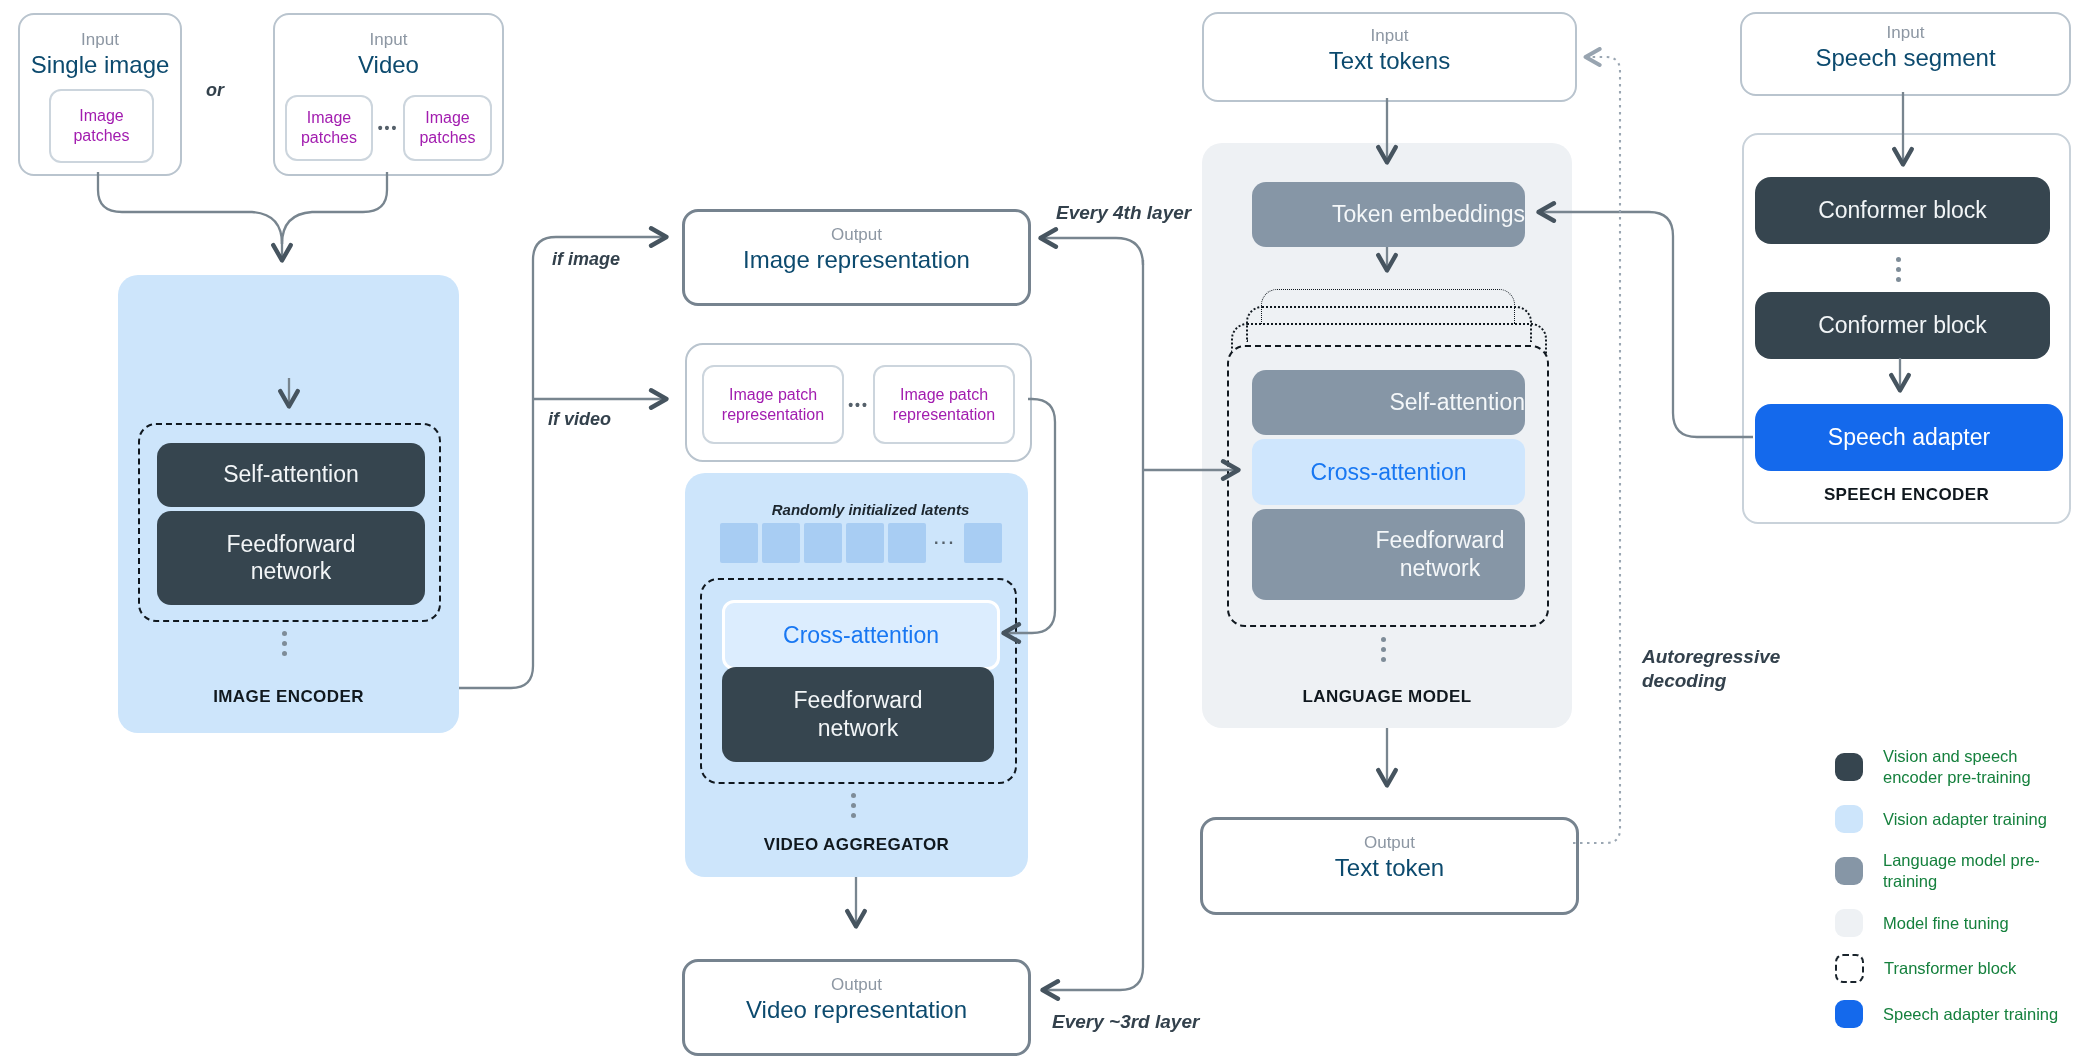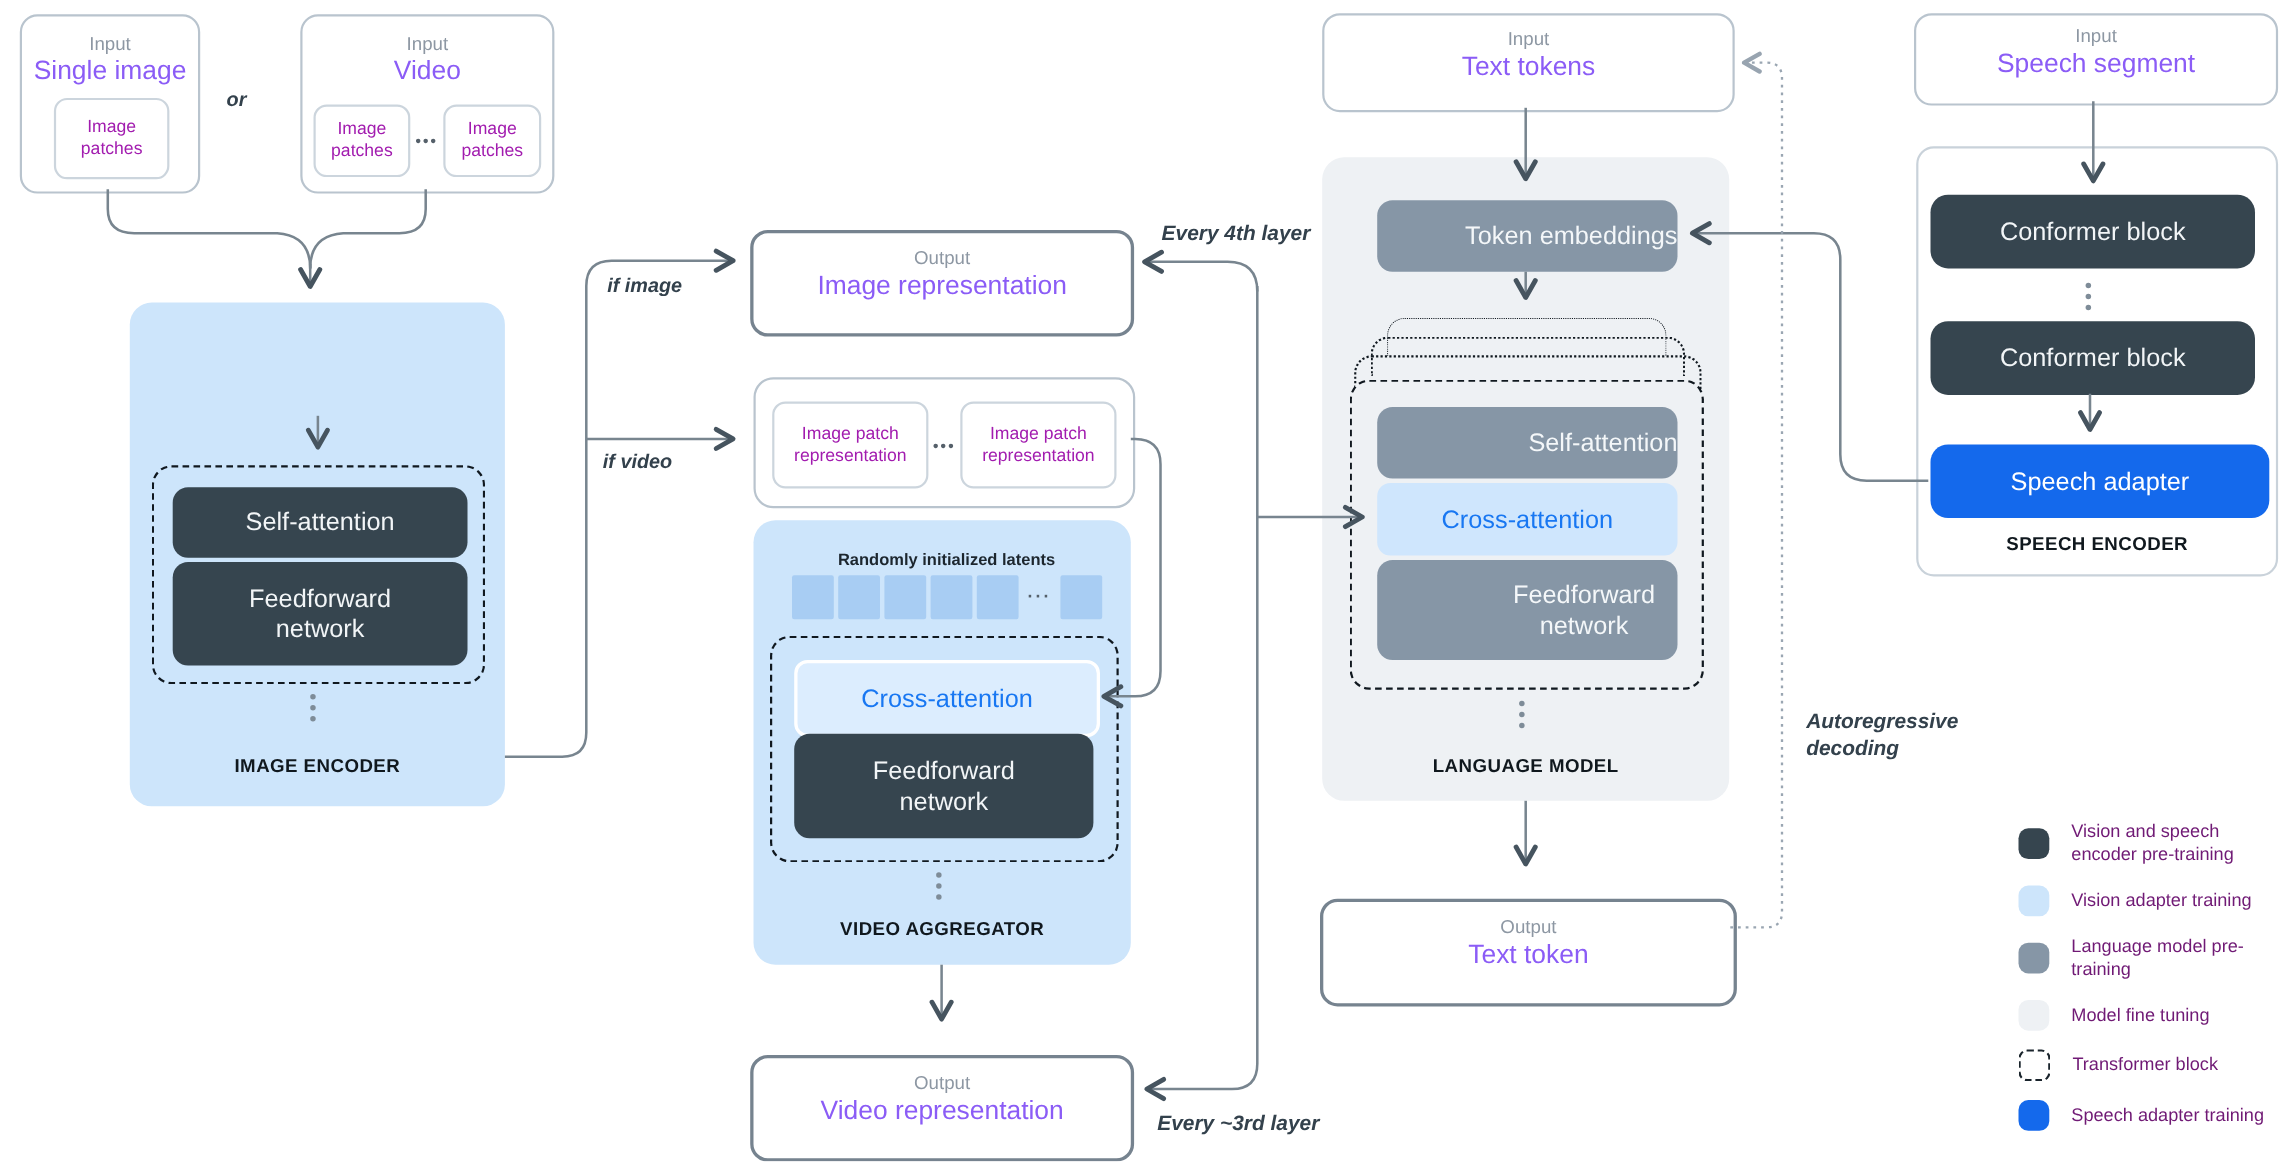--- a/index.html
+++ b/index.html
@@ -8,21 +8,21 @@
     font-family:"Liberation Sans","DejaVu Sans",sans-serif;overflow:hidden;
     color:#27343d;
   }
   .abs{position:absolute;}
   svg.wires{position:absolute;left:0;top:0;z-index:5;pointer-events:none;}
 
   
   .io-box{background:#fff;border:2.5px solid #b9c4ce;border-radius:16px;text-align:center;z-index:2;}
   .io-box.strong{border:3px solid #76838f;margin-top:17px;}
   .kicker{font-size:17px;color:#8d97a3;line-height:1.2;}
-  .io-title{font-size:24px;color:#8b5cf6;line-height:1.25;}
+  .io-title{font-size:24px;color:#0c4a6e;line-height:1.25;}
   .mini-box{background:#fff;border:2px solid #ccd5dd;border-radius:12px;
     display:flex;align-items:center;justify-content:center;text-align:center;
     font-size:16px;line-height:1.22;color:#a21caf;}
   .panel-blue{background:#cde5fb;border-radius:20px;z-index:1;}
   .panel-gray{background:#eef1f4;border-radius:20px;z-index:1;}
   .panel-white{background:#fff;border:2px solid #c9d2da;border-radius:16px;z-index:1;}
   .dark-box{background:#36454f;border-radius:14px;color:#f2f5f7;
     display:flex;align-items:center;justify-content:center;text-align:center;
     font-size:23px;line-height:1.18;}
   .gray-box{background:#8696a6;border-radius:14px;color:#f4f7f9;
@@ -56,21 +56,21 @@
   
   .legend{display:flex;flex-direction:column;gap:17px;z-index:2;}
   .legend-row{display:flex;align-items:center;gap:20px;}
   .swatch{width:28px;height:28px;border-radius:9px;flex-shrink:0;}
   .swatch.dark{background:#36454f;}
   .swatch.light-blue{background:#cde5fb;}
   .swatch.gray{background:#8696a6;}
   .swatch.fine-tune{background:#eef1f4;}
   .swatch.dashed{background:#fff;border:2.5px dashed #1a242c;border-radius:8px;width:25px;height:25px;}
   .swatch.blue{background:#1469ec;}
-  .legend-label{font-size:16.5px;color:#701a75;line-height:1.28;max-width:176px;}
+  .legend-label{font-size:16.5px;color:#15803d;line-height:1.28;max-width:176px;}
 </style>
 </head>
 <body>
 
 <div class="canvas">
 
   <svg class="wires" width="2074" height="1056" viewBox="0 0 2074 1056">
     <defs>
       <marker id="arr" viewBox="0 0 10 10" refX="8" refY="5" markerWidth="10" markerHeight="10" orient="auto-start-reverse">
         <path d="M1.5,1.2 L8.2,5 L1.5,8.8" fill="none" stroke="#46545f" stroke-width="1.9" stroke-linecap="round" stroke-linejoin="round"></path>
@@ -158,21 +158,21 @@
         <span style="max-width:118px;">Image patch representation</span>
       </div>
       <span class="hdots">•••</span>
       <div class="mini-box" style="width:138px;height:75px;">
         <span style="max-width:118px;">Image patch representation</span>
       </div>
     </div>
   </div>
 
   <div class="abs panel-blue" style="left:685px;top:473px;width:343px;height:404px;">
-    <div class="latent-caption abs" style="left:4px;top:28px;width:343px;">Randomly initialized latents</div>
+    <div class="latent-caption abs" style="left:14px;top:28px;width:343px;font-style:italic;">Randomly initialized latents</div>
     <div class="latent-row abs" style="left:35px;top:50px;">
       <div class="latent"></div>
       <div class="latent"></div>
       <div class="latent"></div>
       <div class="latent"></div>
       <div class="latent"></div>
       <span class="hdots" style="font-size:16px;padding:0 4px;">···</span>
       <div class="latent"></div>
     </div>
     <div class="dashed-box abs" style="left:15px;top:105px;width:313px;height:202px;">

